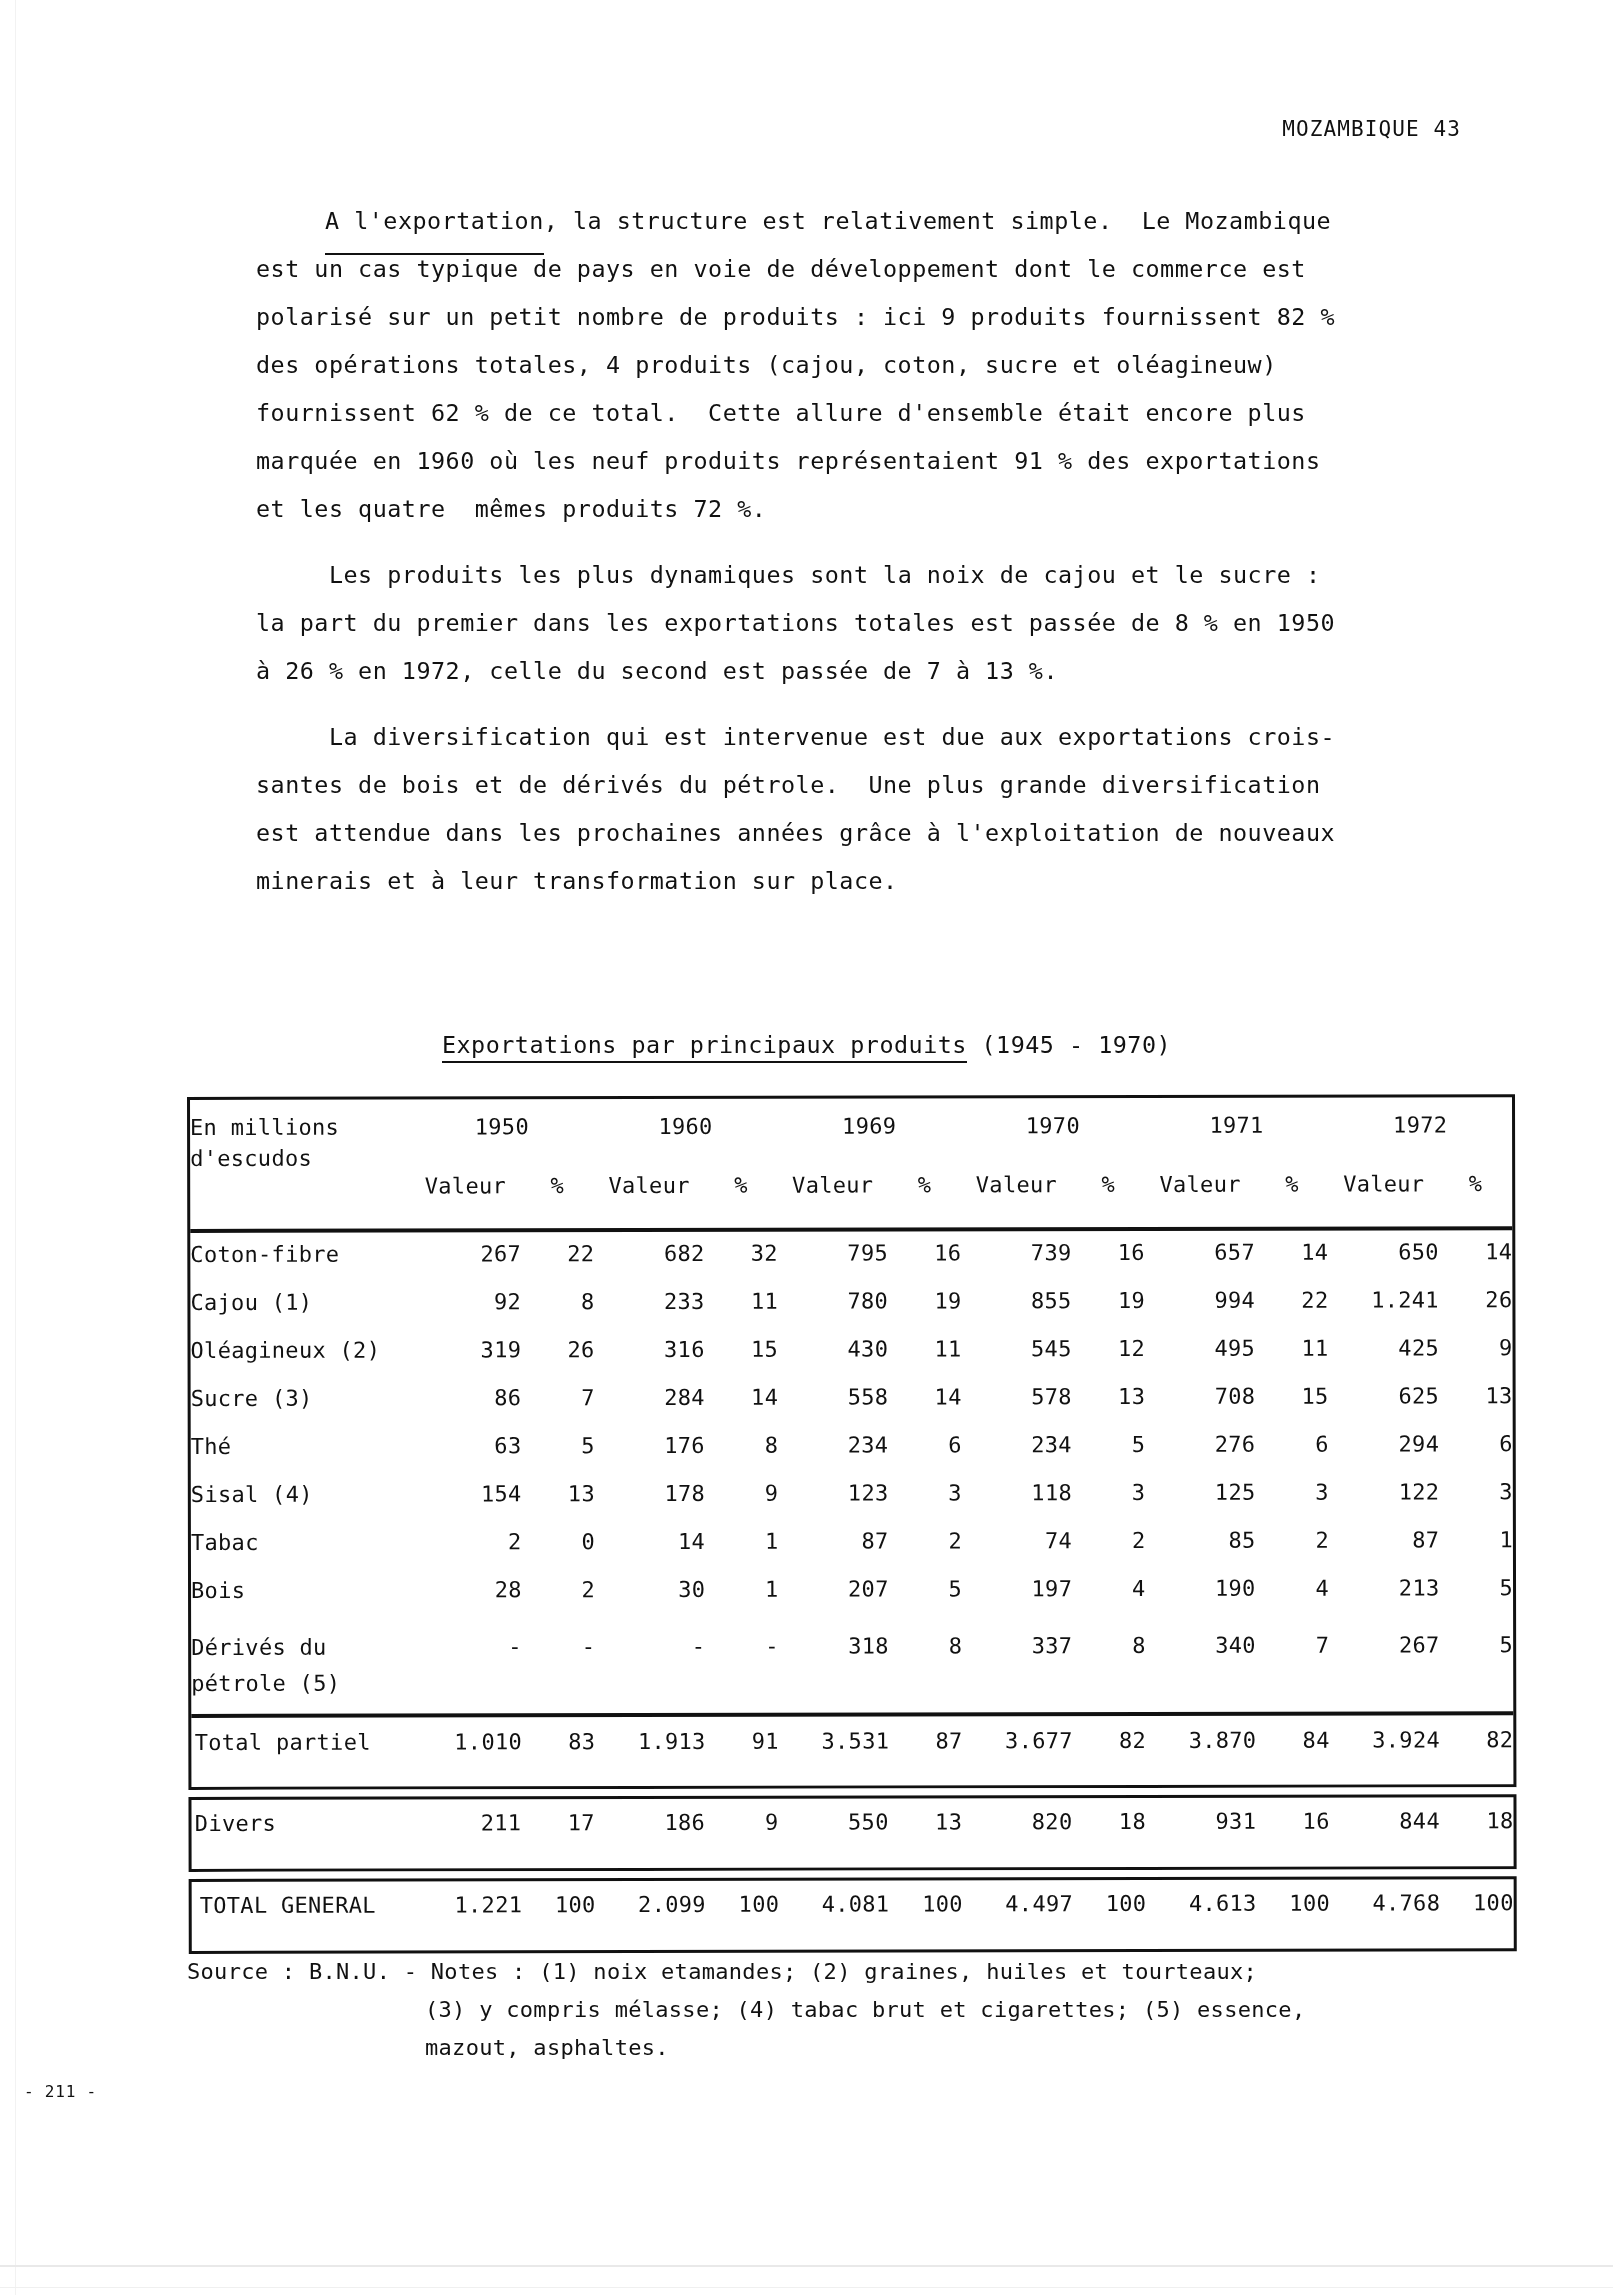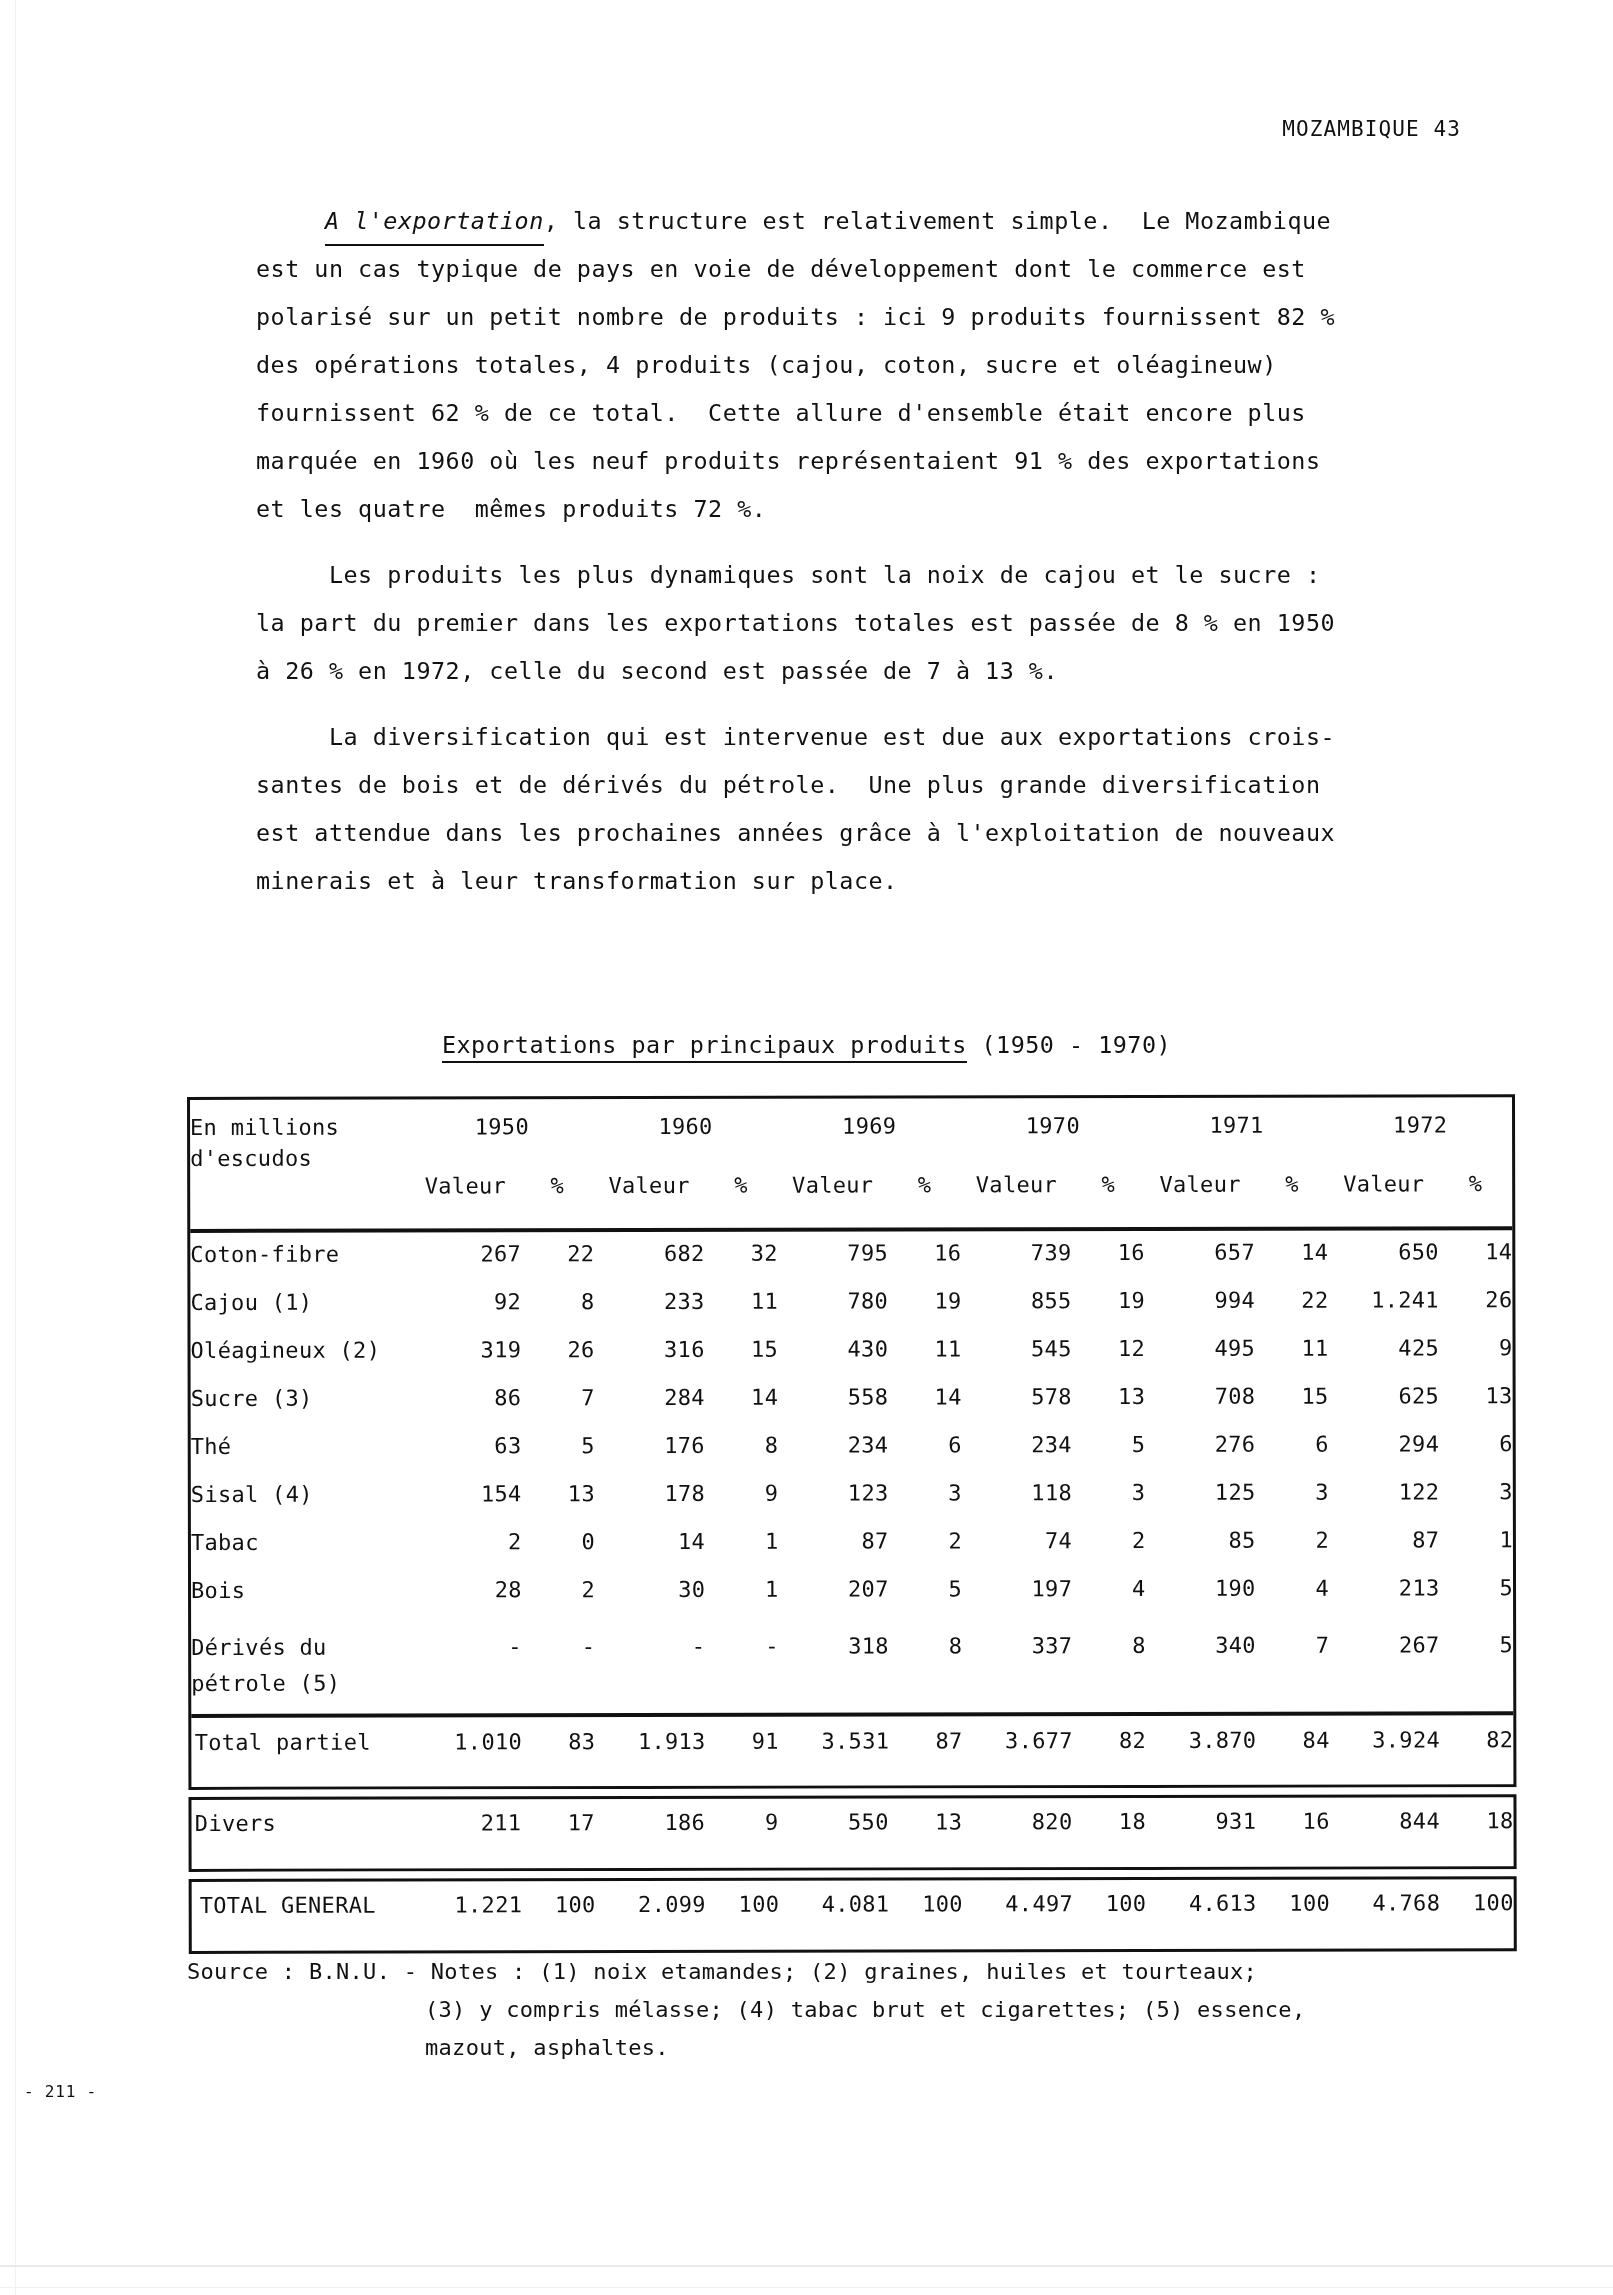--- a/index.html
+++ b/index.html
@@ -68,22 +68,21 @@
     font-size: 23.4px;
     line-height: 48px;
     letter-spacing: 0.5px;
     margin: 0 0 18px 0;
     white-space: pre-wrap;
     text-indent: 0;
   }
   .para u {
     text-decoration: none;
     border-bottom: 2.5px solid #111;
-    padding-bottom: 9px;
-    font-style: italic;
+    padding-bottom: 18px;
   }
 
   
   .table-caption {
     position: absolute;
     top: 1031px;
     left: 0;
     width: 1613px;
     text-align: center;
     font-size: 23.4px;
@@ -215,21 +214,21 @@
 à 26 % en 1972, celle du second est passée de 7 à 13 %.</p>
 
     <p class="para">     La diversification qui est intervenue est due aux exportations crois-
 santes de bois et de dérivés du pétrole.  Une plus grande diversification
 est attendue dans les prochaines années grâce à l'exploitation de nouveaux
 minerais et à leur transformation sur place.</p>
 
 
   </div>
 
-  <div class="table-caption"><span class="u">Exportations par principaux produits</span><span> (1950 - 1970)</span></div>
+  <div class="table-caption"><span class="u">Exportations par principaux produits</span><span> (1945 - 1970)</span></div>
 
   <div class="tbl-wrap skew">
 
     <div class="box">
       <div class="header-block">
         <table class="data">
           <colgroup>
             <col class="c-label">
               <col class="c-val">
               <col class="c-pct">

